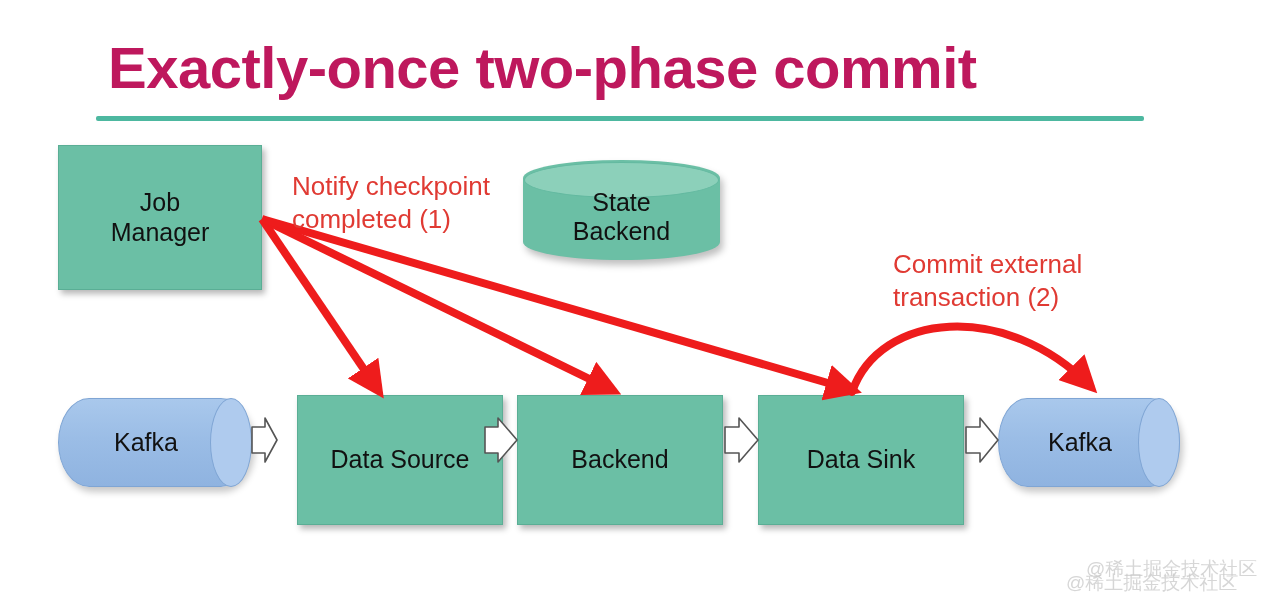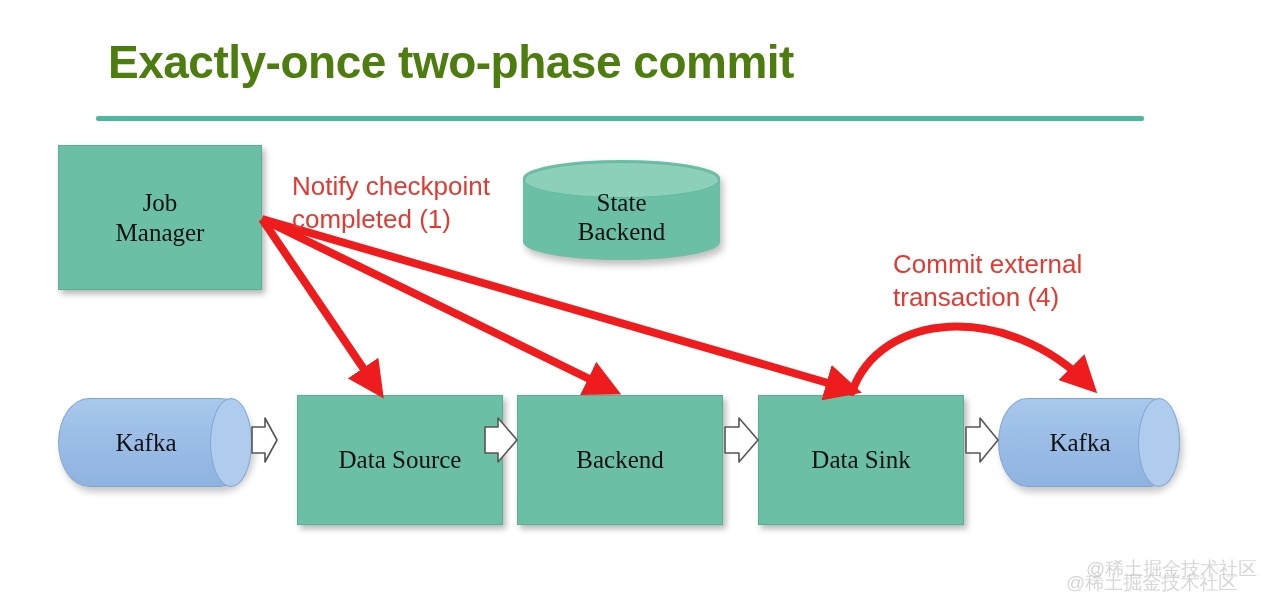--- a/index.html
+++ b/index.html
@@ -16,24 +16,24 @@
     height: 602px;
     background: #ffffff;
     overflow: hidden;
   }
 
   
   #title {
     position: absolute;
     left: 108px;
     top: 38px;
-    font-size: 46px;
+    font-size: 58px;
     font-weight: 700;
     letter-spacing: -0.5px;
-    color: #4d7c0f;
+    color: #be185d;
     white-space: nowrap;
     line-height: 1.05;
   }
   #title-rule {
     position: absolute;
     left: 96px;
     top: 116px;
     width: 1048px;
     height: 5px;
     background: #4DB8A0;
@@ -43,21 +43,20 @@
   
   .node-label {
     position: relative;
     z-index: 3;
     text-align: center;
     color: #111111;
     font-size: 25px;
     line-height: 1.18;
     pointer-events: none;
     white-space: pre-line;
-    font-family: Liberation Serif, serif;
   }
 
   
   .rect {
     position: absolute;
     background: #6BBFA5;
     border: 1px solid #5aae95;
     box-shadow: 3px 4px 6px rgba(0,0,0,0.28);
     display: flex;
     align-items: center;
@@ -174,21 +173,21 @@
   </div>
 
   <div class="cyl-h" style="left:998px; top:398px; width:180px; height:87px;">
     <div class="cap"></div>
     <div class="node-label">Kafka</div>
   </div>
 
   <div class="annot" style="left:292px; top:170px;">Notify checkpoint
 completed (1)</div>
   <div class="annot" style="left:893px; top:248px;">Commit external
-transaction (4)</div>
+transaction (2)</div>
 
   <svg class="overlay" id="arrows-flow" viewBox="0 0 1272 602">
 
     <g>
       <path d="M252,427 L265,427 L265,418 L277,440 L265,462 L265,453 L252,453 Z" fill="#ffffff" stroke="#555555" stroke-width="1.6" stroke-linejoin="round"></path>
     </g>
 
     <g>
       <path d="M485,427 L498,427 L498,418 L517,440 L498,462 L498,453 L485,453 Z" fill="#ffffff" stroke="#555555" stroke-width="1.6" stroke-linejoin="round"></path>
     </g>

